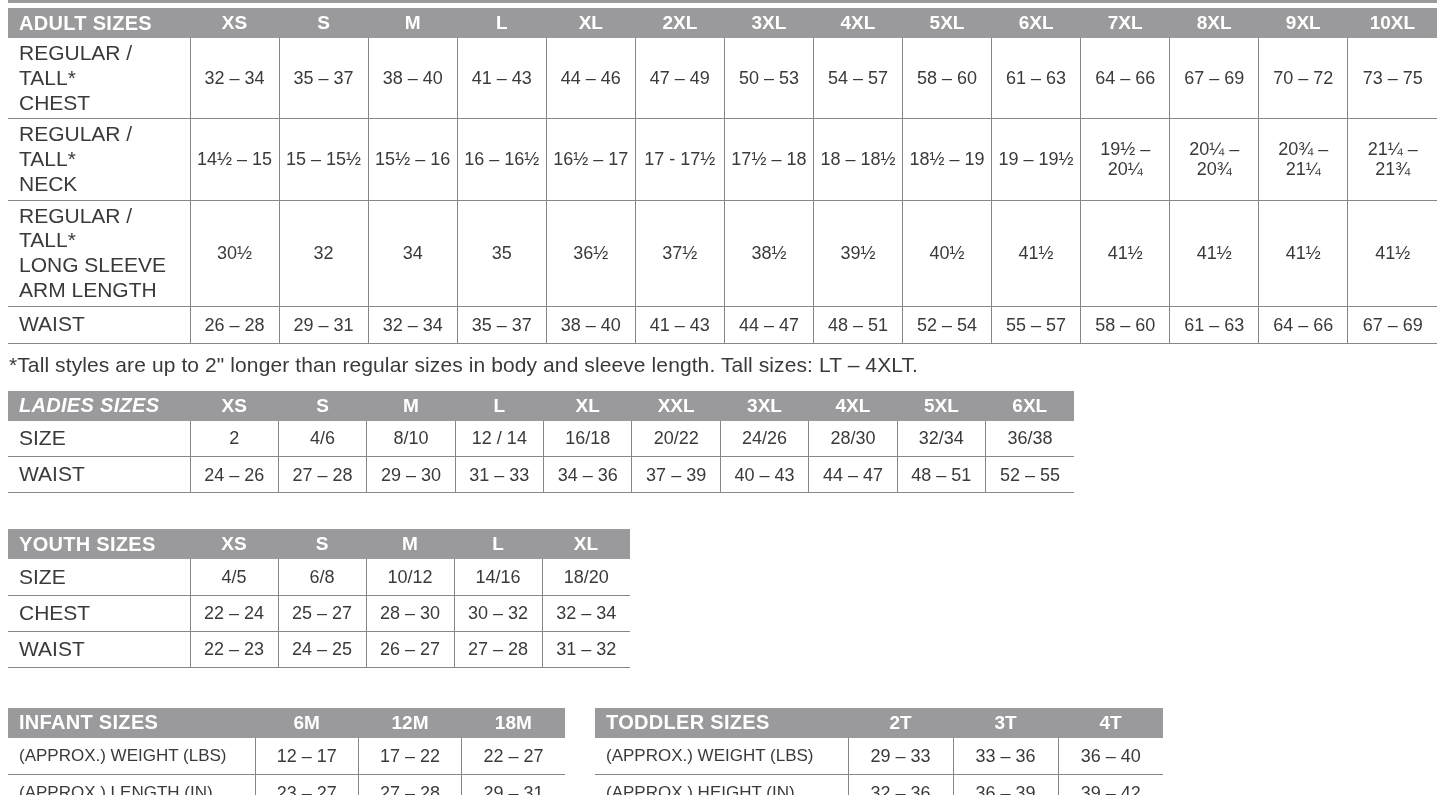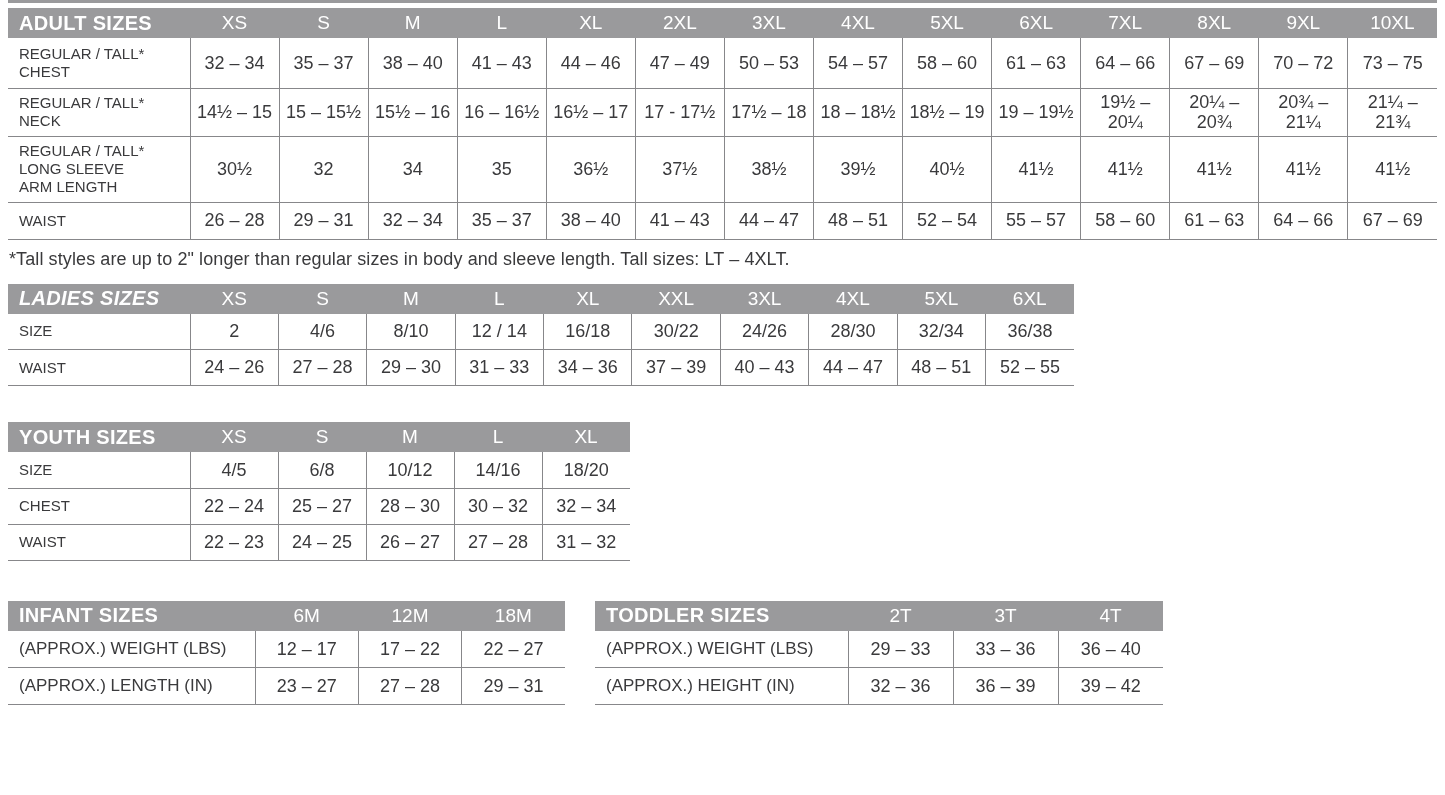--- a/index.html
+++ b/index.html
@@ -22,21 +22,21 @@
     background: var(--header-bg);
   }
   table {
     border-collapse: collapse;
     table-layout: fixed;
     margin-left: 8px;
   }
   thead th {
     background: var(--header-bg);
     color: #ffffff;
-    font-weight: 400;
+    font-weight: 700;
     font-size: 19px;
     height: 30px;
     text-align: center;
     padding: 0 2px;
     vertical-align: middle;
   }
   thead th.title {
     text-align: left;
     padding-left: 11px;
     font-weight: 700;
@@ -49,37 +49,37 @@
     font-size: 18px;
     color: var(--text);
     white-space: pre-line;
     line-height: 1.12;
     padding: 3px 2px;
     vertical-align: middle;
   }
   tbody td.rowlabel {
     text-align: left;
     padding-left: 11px;
-    font-size: 15px;
+    font-size: 21px;
     line-height: 1.18;
   }
   tbody td + td { border-left: 1px solid var(--grid-line); }
   tbody tr + tr td { border-top: 1px solid var(--grid-line); }
   tbody tr:last-child td { border-bottom: 1px solid var(--grid-line); }
 
   .adult { width: 1429px; margin-top: 5px; }
   .adult th.title { width: 182px; }
   .adult tbody tr:nth-child(1) { height: 50px; }
   .adult tbody tr:nth-child(2) { height: 48px; }
   .adult tbody tr:nth-child(3) { height: 66px; }
   .adult tbody tr:nth-child(4) { height: 37px; }
 
   .footnote {
     margin: 9px 0 0 9px;
-    font-size: 18px;
+    font-size: 21px;
     color: var(--text);
     letter-spacing: 0.1px;
   }
 
   .ladies { width: 1066px; margin-top: 14px; }
   .ladies th.title { width: 182px; font-style: italic; }
   .ladies tbody tr { height: 36px; }
 
   .youth { width: 622px; margin-top: 36px; }
   .youth th.title { width: 182px; }
@@ -220,21 +220,21 @@
         </tr>
       </thead>
       <tbody>
         <tr>
           <td class="rowlabel">SIZE</td>
           <td>2</td>
           <td>4/6</td>
           <td>8/10</td>
           <td>12 / 14</td>
           <td>16/18</td>
-          <td>30/22</td>
+          <td>20/22</td>
           <td>24/26</td>
           <td>28/30</td>
           <td>32/34</td>
           <td>36/38</td>
         </tr>
         <tr>
           <td class="rowlabel">WAIST</td>
           <td>24 – 26</td>
           <td>27 – 28</td>
           <td>29 – 30</td>

